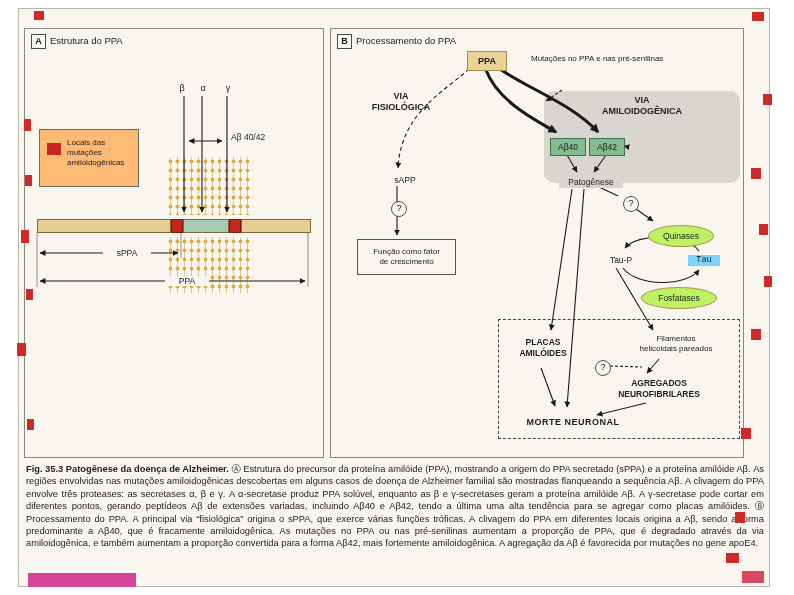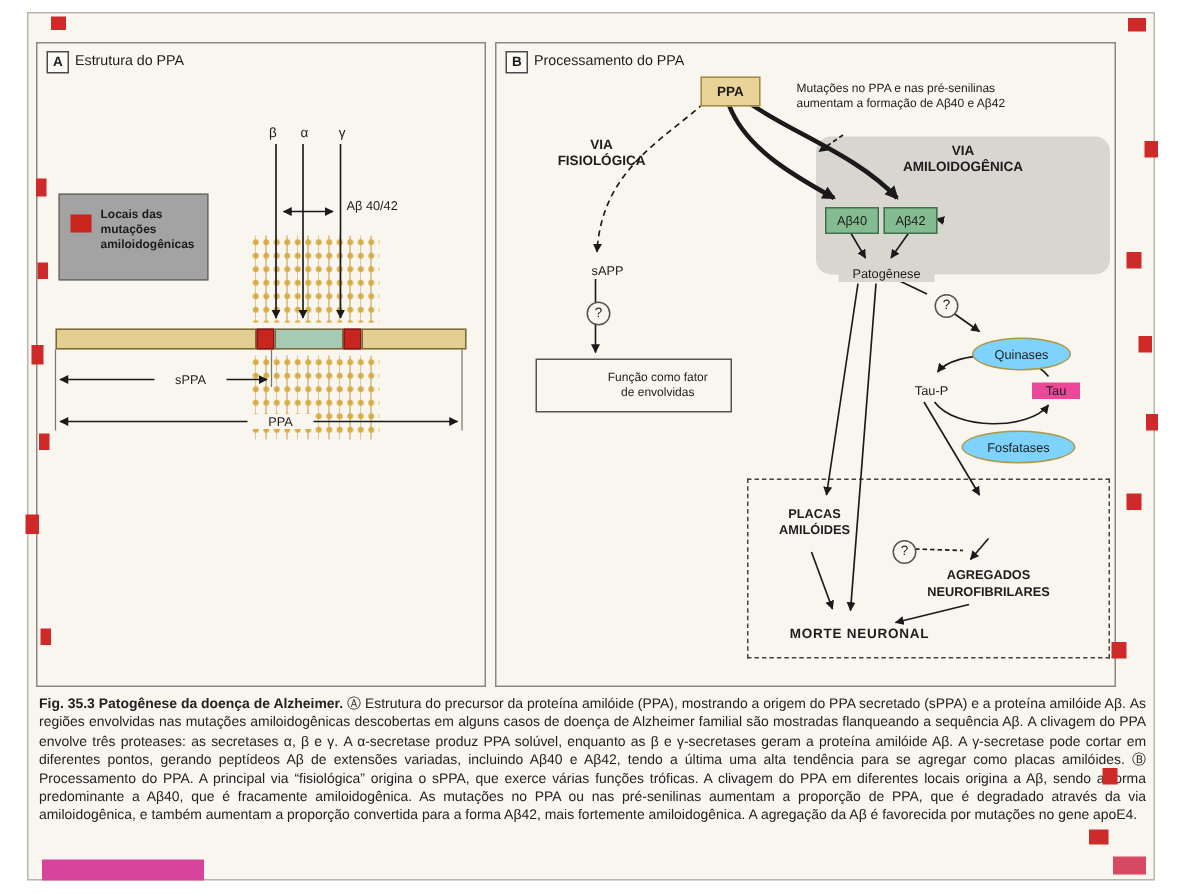--- a/index.html
+++ b/index.html
@@ -12,41 +12,41 @@
   .tagbox{position:absolute;width:13px;height:13px;border:1px solid #4a4a4a;background:#fbfaf5;
           font-size:9px;line-height:13px;text-align:center;font-weight:bold;z-index:4;}
   .ptitle{position:absolute;font-size:9.5px;z-index:4;}
   .ctr{text-align:center;}
   .t8{font-size:8px;line-height:10px;}
   .t85{font-size:8.5px;line-height:10.5px;}
   .t9{font-size:9px;line-height:11px;}
   .bold{font-weight:bold;}
   .above{z-index:4;}
   svg.arrows{position:absolute;left:0;top:0;z-index:3;pointer-events:none;}
-  .legendbox{position:absolute;border:1px solid #6f6d64;background:#a3a3a3;z-index:4;font-weight:bold;}
+  .legendbox{position:absolute;border:1px solid #6f6d64;background:#fdba74;z-index:4;}
   .redsq{position:absolute;background:#c9251f;}
   .lipid{position:absolute;z-index:1;opacity:.95;
     background-image:
       radial-gradient(circle,#d8a93f 1.7px,rgba(0,0,0,0) 2.3px),
       repeating-linear-gradient(90deg,rgba(0,0,0,0) 0 3px,rgba(188,146,56,.5) 3px 4px,rgba(0,0,0,0) 4px 7px);
     background-size:7px 9px,auto;}
   .barseg{position:absolute;height:14px;box-sizing:border-box;border:1px solid #7a6a3a;z-index:1;}
   .tan{background:#e4cf93;}
   .teal{background:#a6cab4;}
   .redseg{background:#c9251f;border-color:#7a1d18;}
   .linelabel{position:absolute;background:#f8f6ef;text-align:center;z-index:4;font-size:8.5px;padding:0 2px;}
   .ppabox{position:absolute;background:#e9d398;border:1px solid #a08c4a;z-index:4;
           font-size:9px;display:flex;align-items:center;justify-content:center;font-weight:bold;}
   .greenbox{position:absolute;background:#85bb90;border:1px solid #3f7050;z-index:4;
           font-size:8.5px;display:flex;align-items:center;justify-content:center;}
   .graybox{position:absolute;background:#d8d6cf;border-radius:10px;z-index:1;}
-  .oval{position:absolute;background:#7dd3fc;border:1px solid #ae9748;border-radius:50%;z-index:4;
+  .oval{position:absolute;background:#bef264;border:1px solid #ae9748;border-radius:50%;z-index:4;
         font-size:8.5px;display:flex;align-items:center;justify-content:center;}
   .funcbox{position:absolute;border:1px solid #55534c;background:#f8f6ef;z-index:4;
-        display:flex;flex-direction:column;align-items:center;justify-content:center;padding-left:32px;}
+        display:flex;flex-direction:column;align-items:center;justify-content:center;}
   .dashbox{position:absolute;border:1.4px dashed #45433d;z-index:1;}
   .qcircle{position:absolute;width:14px;height:14px;border-radius:50%;border:1px solid #55534c;
         background:#f8f6ef;font-size:9px;line-height:13px;text-align:center;z-index:4;}
   .caption{position:absolute;left:26px;top:463px;width:738px;z-index:4;
         font-size:9.3px;line-height:12.4px;text-align:justify;color:#222;}
   .mark{position:absolute;z-index:6;}
 </style>
 </head>
 <body>
 
@@ -145,21 +145,20 @@
   </div>
 
   <div class="panel" style="left:330px;top:28px;width:412px;height:428px;">
     <div class="tagbox" style="left:6px;top:5px;">B</div>
     <div class="ptitle" style="left:25px;top:6px;">Processamento do PPA</div>
 
     <div class="ppabox" style="left:136px;top:22px;width:38px;height:18px;">PPA</div>
 
     <div class="abs t8 above" style="left:200px;top:25px;width:220px;">
       <div>Mutações no PPA e nas pré-senilinas</div>
-      <div>aumentam a formação de Aβ40 e Aβ42</div>
     </div>
 
     <div class="abs ctr t9 bold above" style="left:28px;top:62px;width:84px;">
       <div>VIA</div>
       <div>FISIOLÓGICA</div>
     </div>
 
     <div class="graybox" style="left:213px;top:62px;width:196px;height:92px;"></div>
     <div class="abs ctr t9 bold above" style="left:213px;top:66px;width:196px;">
       <div>VIA</div>
@@ -171,37 +170,41 @@
 
 
     <div class="abs ctr t85 above" style="left:228px;top:148px;width:64px;background:#d8d6cf;">Patogênese</div>
 
     <div class="abs ctr t85 above" style="left:52px;top:146px;width:44px;text-align:center;">sAPP</div>
 
     <div class="qcircle" style="left:60px;top:172px;">?</div>
 
     <div class="funcbox t8" style="left:26px;top:210px;width:97px;height:34px;">
       <div>Função como fator</div>
-      <div>de envolvidas</div>
+      <div>de crescimento</div>
     </div>
 
     <div class="qcircle" style="left:292px;top:167px;">?</div>
 
     <div class="oval" style="left:317px;top:196px;width:64px;height:20px;">Quinases</div>
     <div class="abs ctr t85 above" style="left:271px;top:226px;width:38px;background:#f8f6ef;">Tau-P</div>
-    <div class="abs ctr t85 above" style="left:357px;top:226px;width:32px;background:#ec4899;">Tau</div>
+    <div class="abs ctr t85 above" style="left:357px;top:226px;width:32px;background:#7dd3fc;font-family:Liberation Mono, monospace;">Tau</div>
     <div class="oval" style="left:310px;top:258px;width:74px;height:20px;">Fosfatases</div>
 
     <div class="dashbox" style="left:167px;top:290px;width:240px;height:118px;"></div>
 
     <div class="abs ctr t85 above" style="left:178px;top:308px;width:68px;font-weight:600;">
       <div>PLACAS</div>
       <div>AMILÓIDES</div>
     </div>
 
+    <div class="abs ctr t8 above" style="left:290px;top:305px;width:110px;">
+      <div>Filamentos</div>
+      <div>helicoidais pareados</div>
+    </div>
 
     <div class="qcircle" style="left:264px;top:331px;">?</div>
 
     <div class="abs ctr t85 bold above" style="left:266px;top:349px;width:124px;">
       <div>AGREGADOS</div>
       <div>NEUROFIBRILARES</div>
     </div>
 
     <div class="abs ctr t9 bold above" style="left:184px;top:388px;width:116px;letter-spacing:.5px;">MORTE NEURONAL</div>
   </div>

